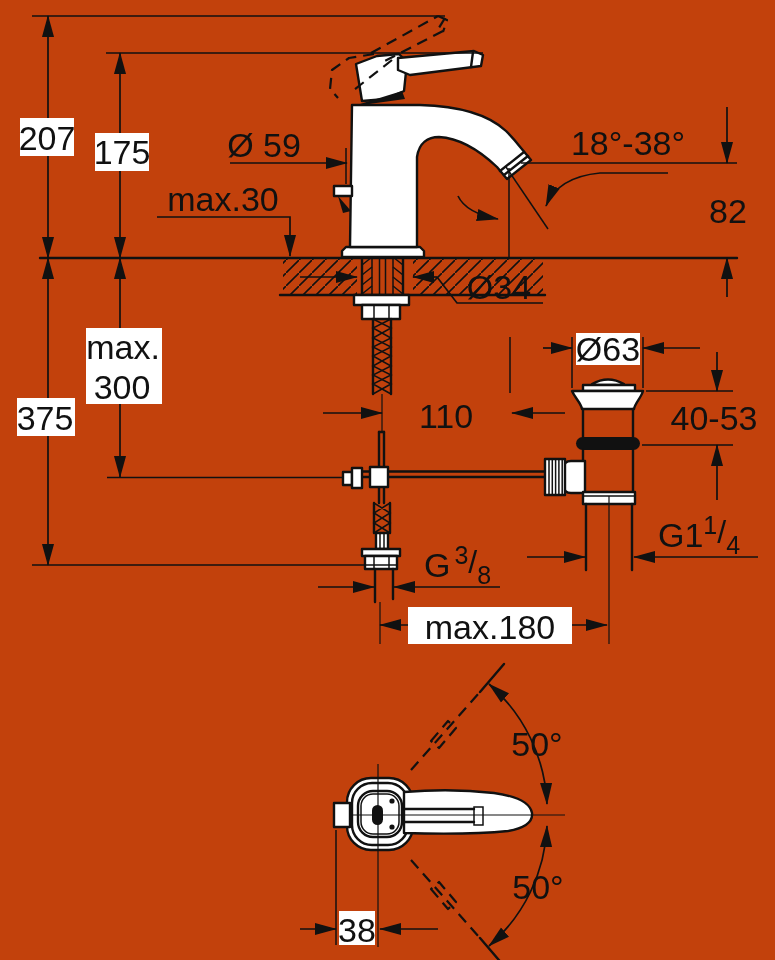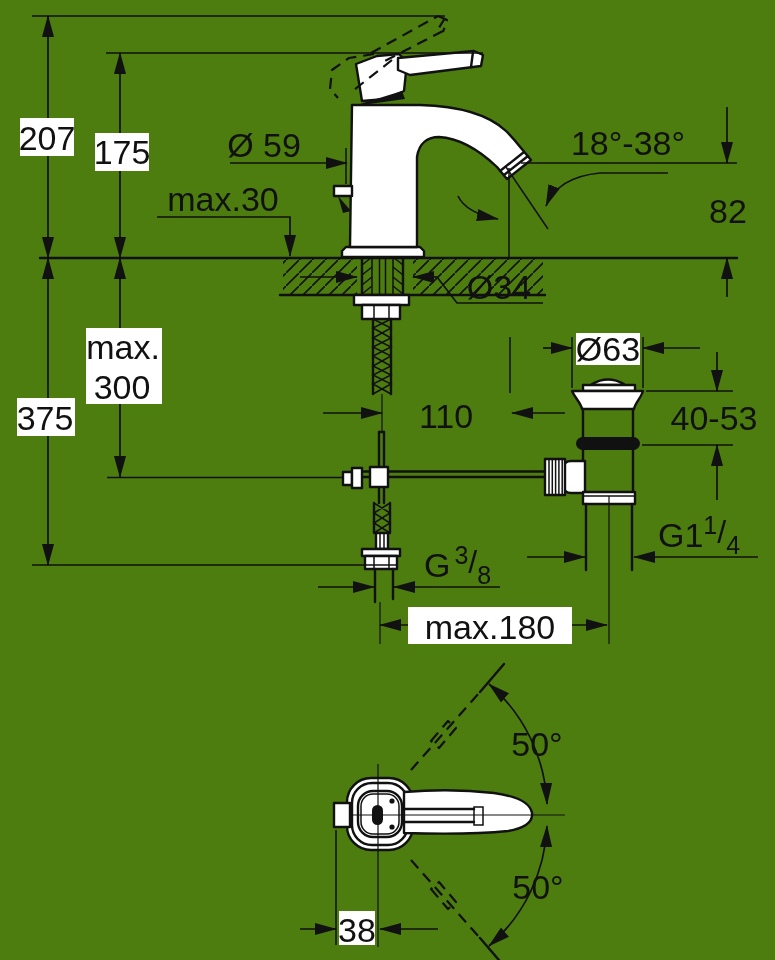--- a/index.html
+++ b/index.html
@@ -1,16 +1,16 @@
 <!DOCTYPE html>
 <html><head>
 <meta charset="utf-8">
 <style>
   html,body { margin:0; padding:0; background:#fff; }
-  .stage { width:775px; height:960px; position:relative; background:#4d7c0f; }
+  .stage { width:775px; height:960px; position:relative; background:#c2410c; }
   svg { display:block; }
   .obj  { fill:none; stroke:#111; stroke-width:2.4; stroke-linejoin:round; stroke-linecap:round; }
   .objf { fill:#fff;  stroke:#111; stroke-width:2.4; stroke-linejoin:round; }
   .thin { fill:none; stroke:#111; stroke-width:1.5; }
   .dim  { fill:none; stroke:#111; stroke-width:1.7; }
   .dash { fill:none; stroke:#111; stroke-width:2.2; stroke-dasharray:11 7; stroke-linejoin:round; }
   .cl   { fill:none; stroke:#111; stroke-width:1.2; }
   .blk  { fill:#111; stroke:none; }
   .bg   { fill:#fff; stroke:none; }
   .lbl  { font-family:"Liberation Sans", sans-serif; font-size:34px; fill:#111; }

